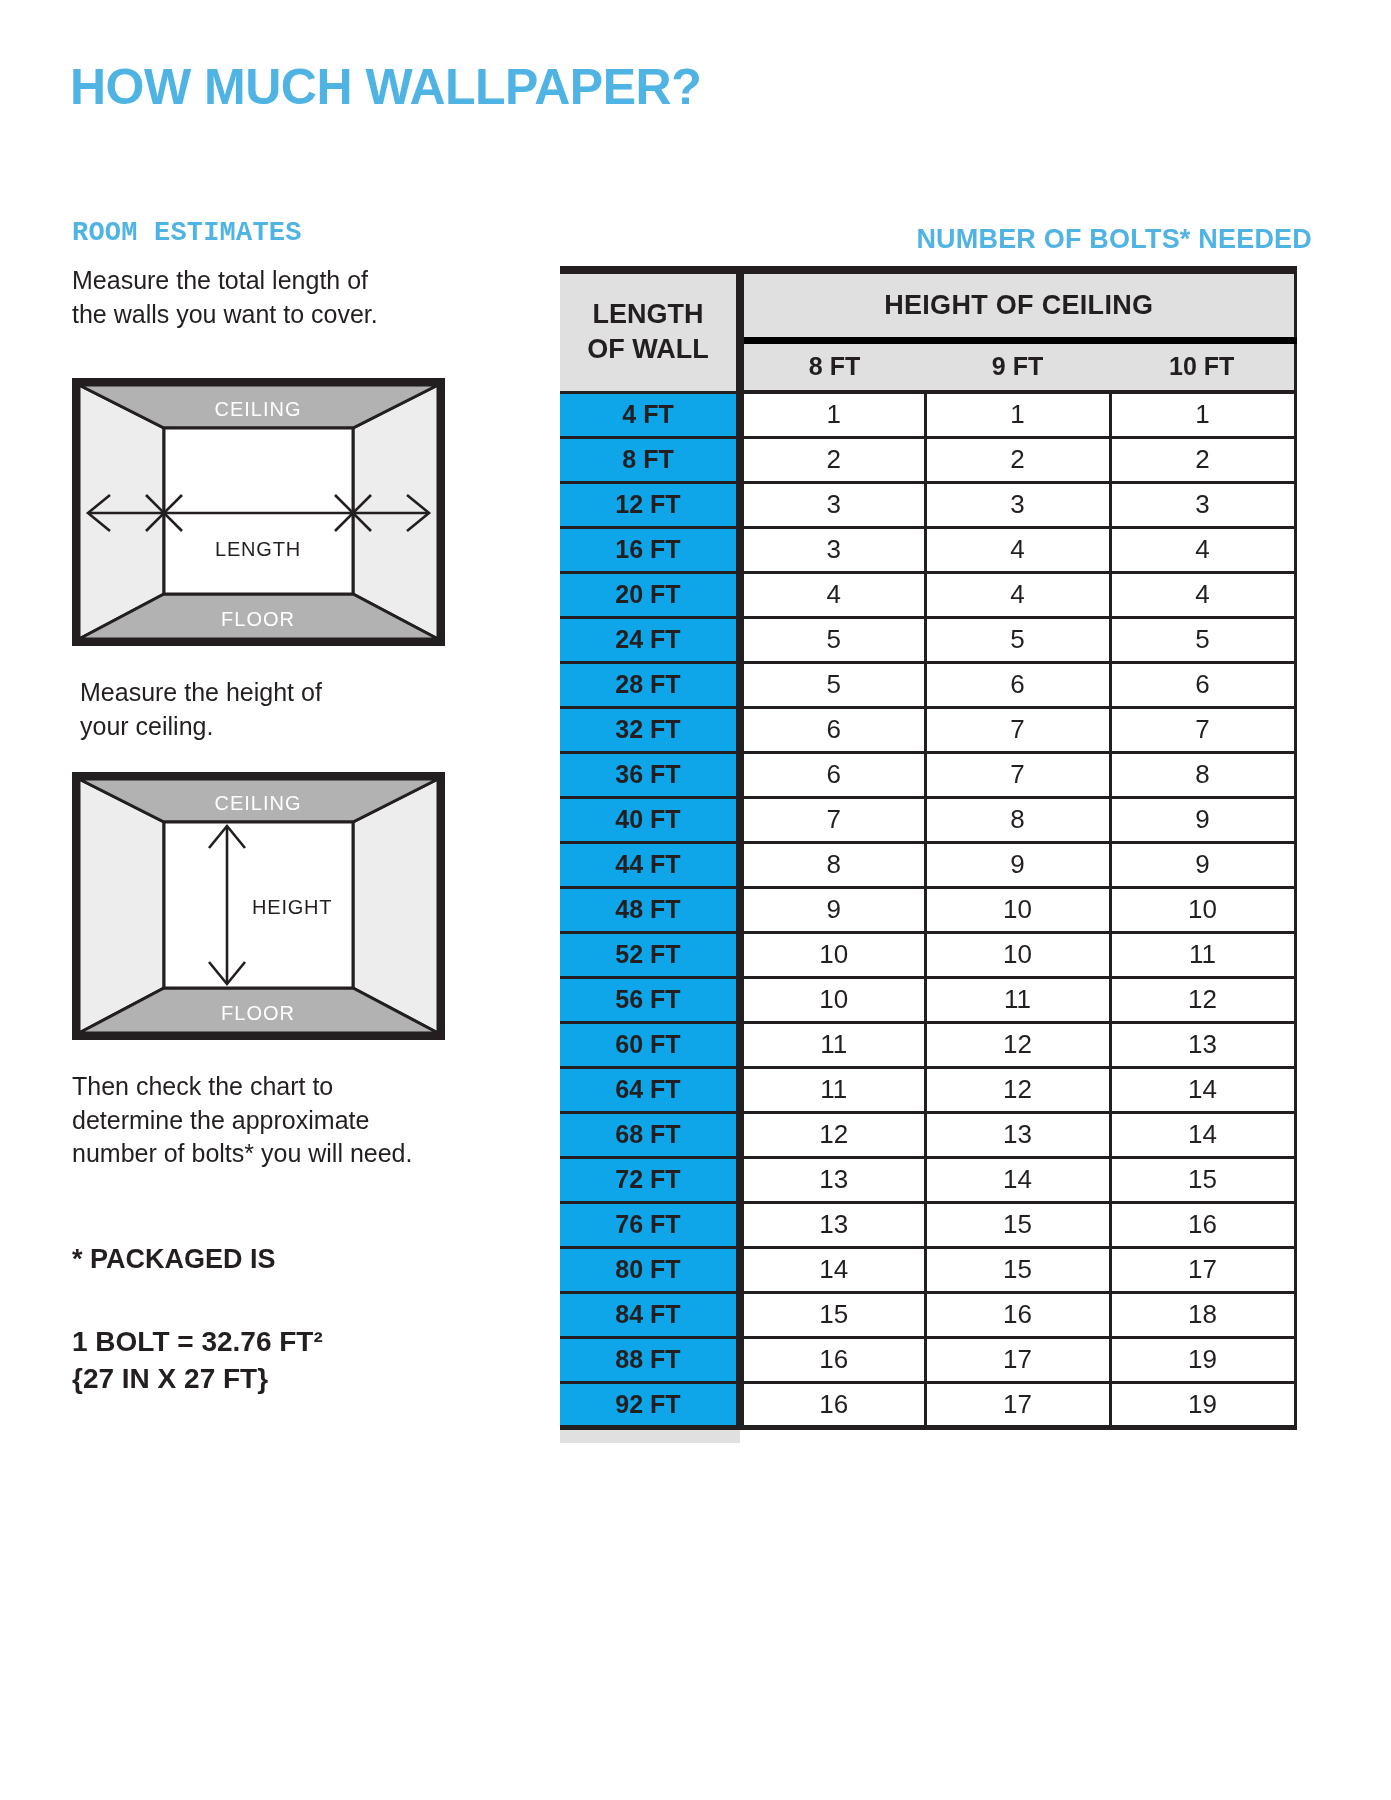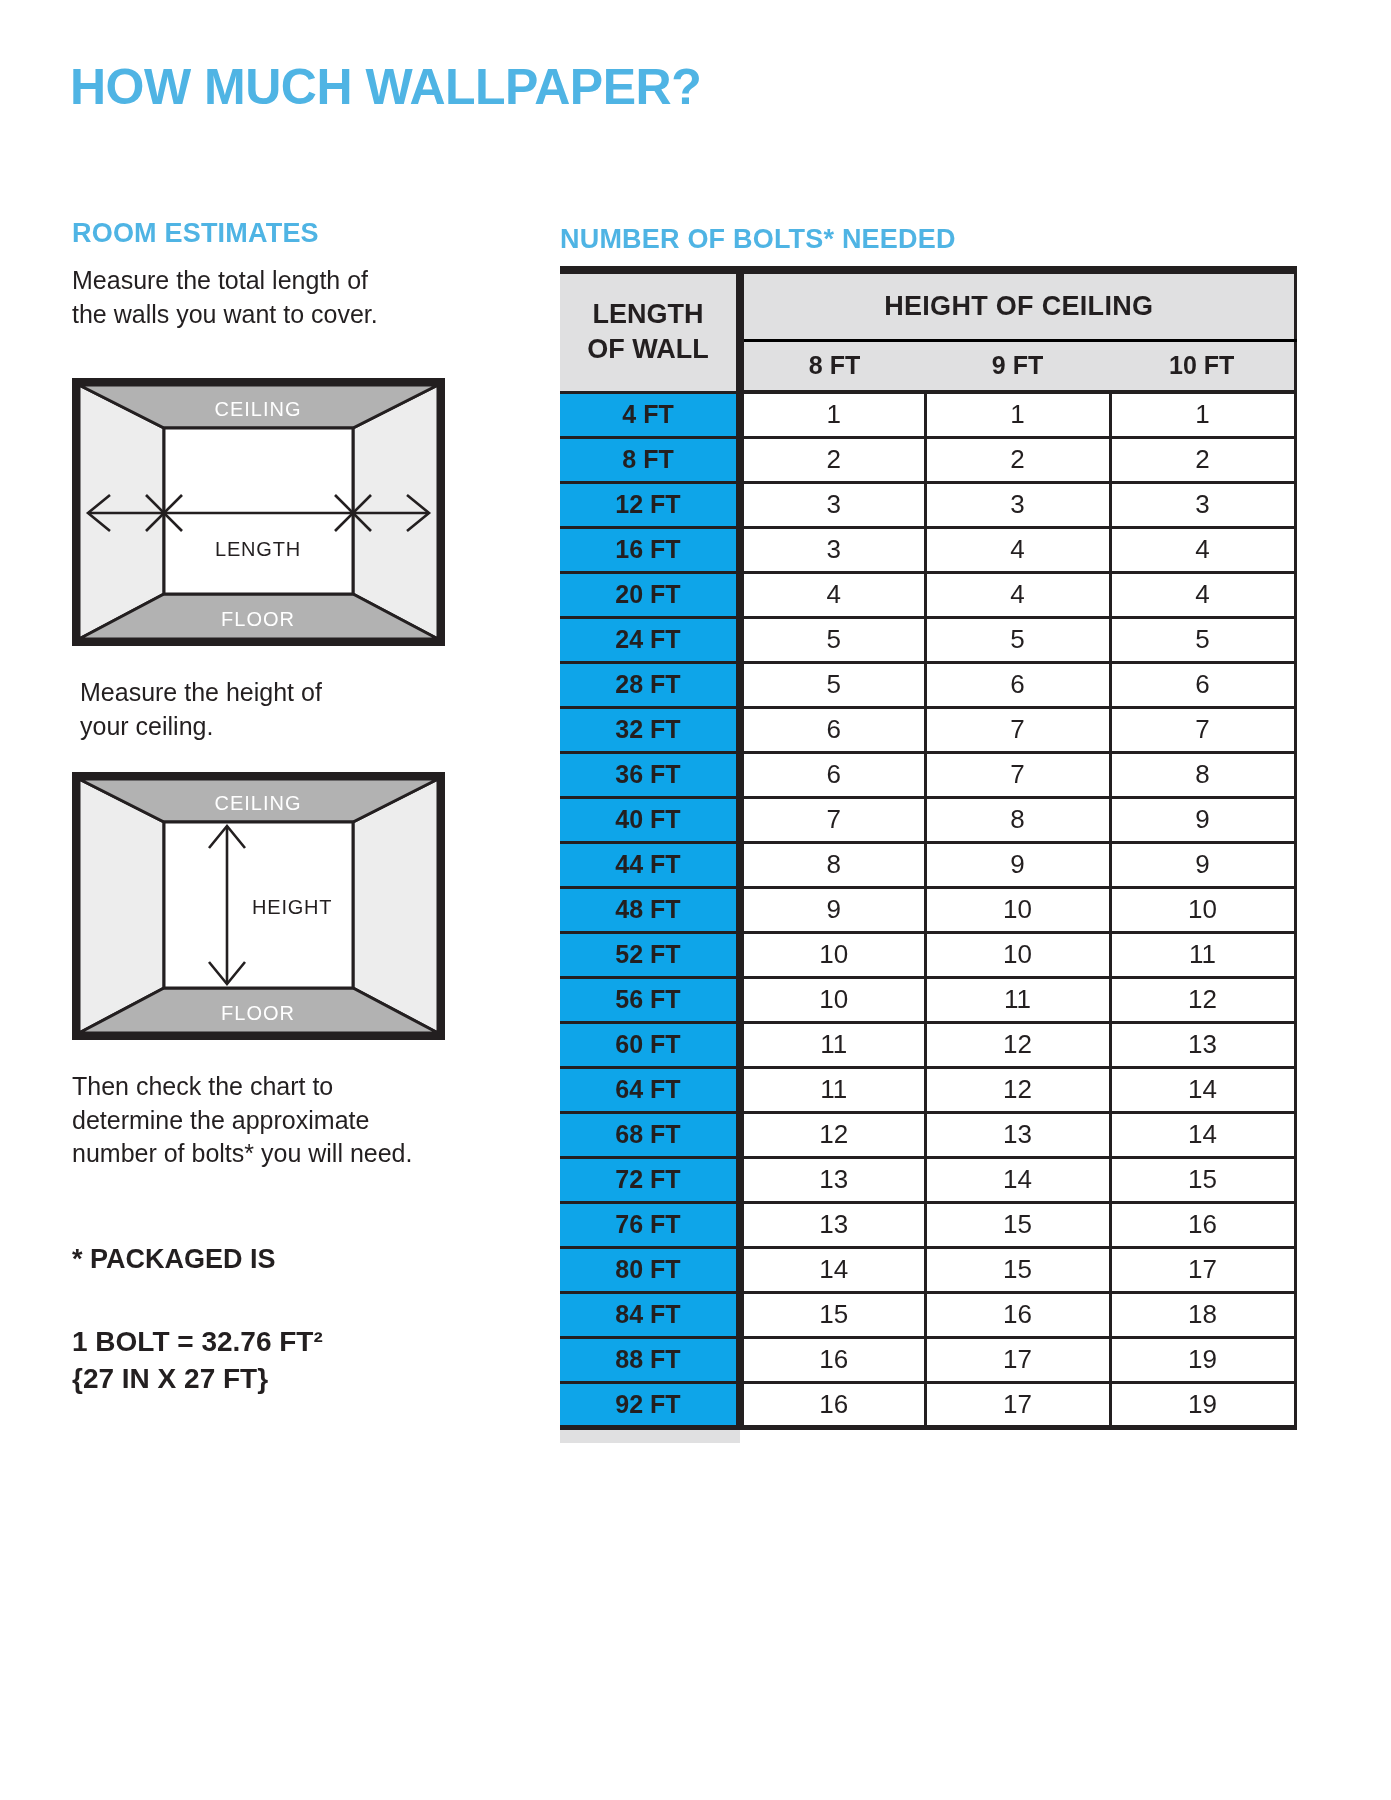--- a/index.html
+++ b/index.html
@@ -8,58 +8,58 @@
     position:relative; width:1391px; height:1800px; background:#ffffff;
     font-family:"Liberation Sans", sans-serif; color:#231F20; overflow:hidden;
   }
   .title {
     position:absolute; left:70px; top:58px;
     font-size:50px; font-weight:bold; letter-spacing:-0.5px; color:#4FB4E4;
   }
   .section-heading {
     font-size:27px; font-weight:bold; color:#4FB4E4; letter-spacing:0.2px;
   }
-  .left-heading { position:absolute; left:72px; top:218px; }
+  .left-heading { position:absolute; left:72px; top:218px;font-family:Liberation Mono, monospace; }
   .step {
     position:absolute; left:72px; font-size:25px; line-height:1.34;
     white-space:pre-line; color:#231F20;
   }
   .step1 { top:264px; }
   .step2 { top:676px;margin-left:8px; }
   .step3 { top:1070px; }
   .diagram { position:absolute; left:72px; }
   .diagram1 { top:378px; }
   .diagram2 { top:772px; }
   .footnote {
     position:absolute; left:72px; top:1242px;
     font-size:27px; font-weight:bold; line-height:1.32;
   }
   .footnote .indent { margin-left:30px; }
   .bolt-eq {
     position:absolute; left:72px; top:1324px;
     font-size:28px; font-weight:bold; line-height:1.32;
   }
   .table-heading {
-    position:absolute; left:560px; top:224px; width:752px; text-align:left;
+    position:absolute; left:560px; top:224px; width:752px; text-align:right;
   }
   .table-wrap { position:absolute; left:560px; top:266px; }
   table.bolts {
     border-collapse:collapse;
     border-top:8px solid #231F20;
     border-bottom:5px solid #231F20;
     border-right:3px solid #231F20;
   }
   table.bolts th, table.bolts td { text-align:center; vertical-align:middle; }
   th.rowgroup {
     width:180px; background:#E0E0E1; border-right:8px solid #231F20;
     border-bottom:3px solid #231F20; font-size:27px; font-weight:bold;
     line-height:1.3; white-space:pre-line;
   }
   th.colgroup {
-    background:#E0E0E1; border-bottom:3px solid #000000;
+    background:#E0E0E1; border-bottom:7px solid #000000;
     height:70px; font-size:27px; font-weight:bold; letter-spacing:0.3px;
   }
   tr.subhead th {
     background:#E0E0E1; border-bottom:4px solid #231F20;
     height:52px; font-size:25px; font-weight:bold; width:185px;
   }
   td.rowlabel {
     background:#0ea5e9; border-right:8px solid #231F20; border-top:3px solid #231F20;
     font-size:25px; font-weight:bold; height:45px;
   }

